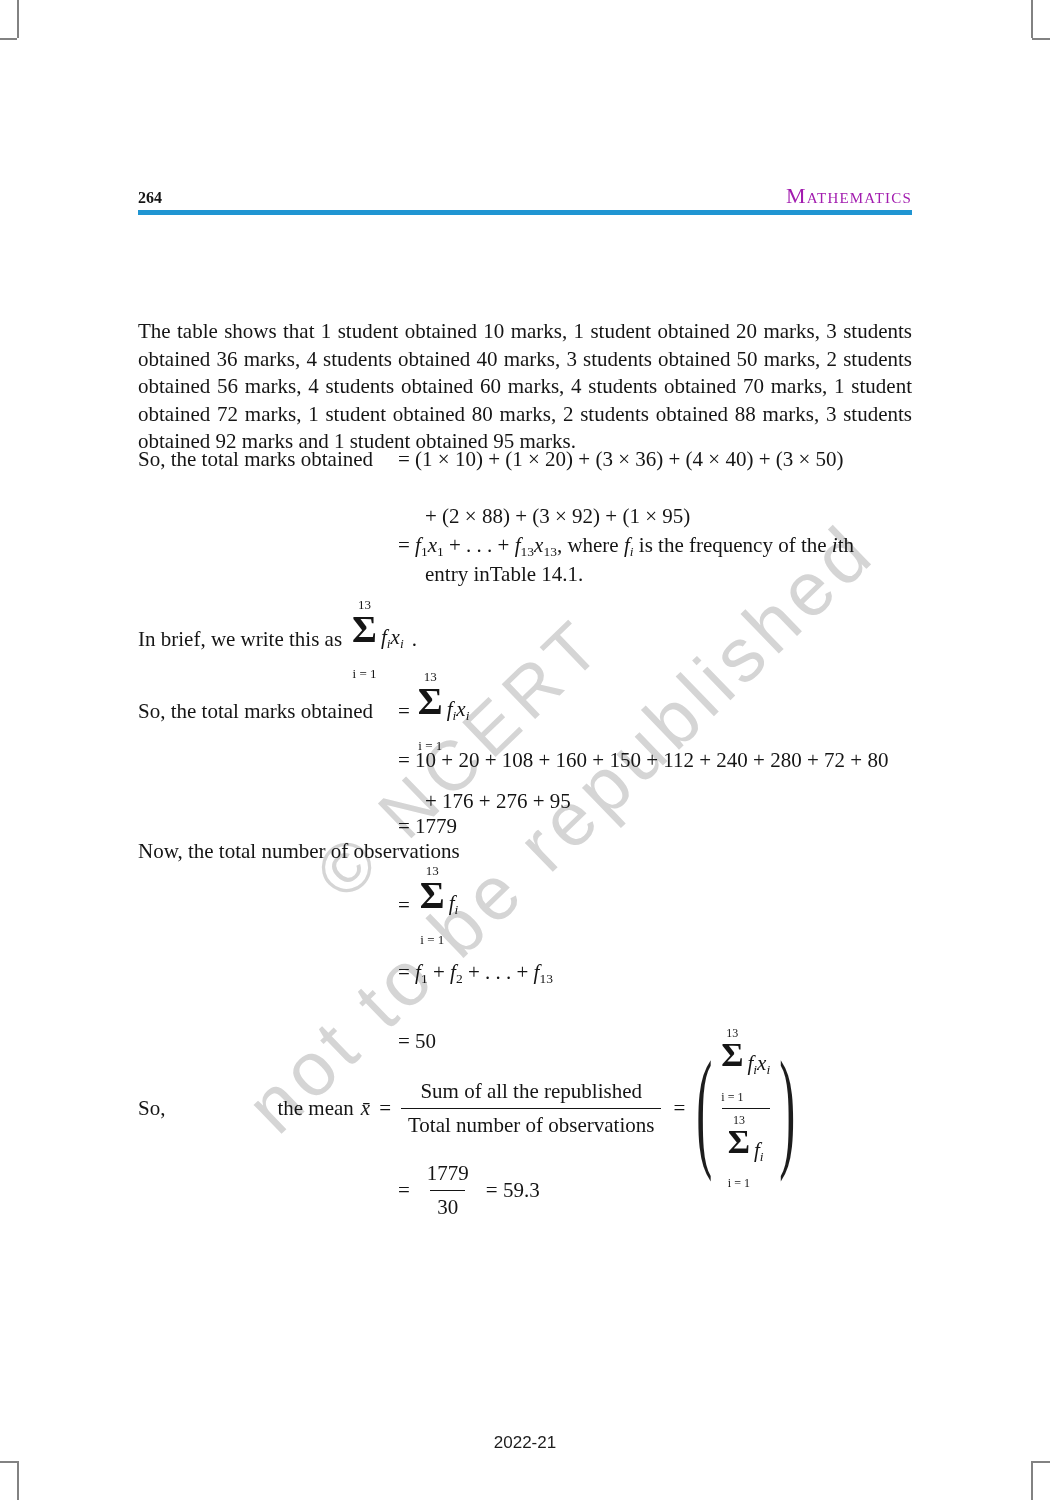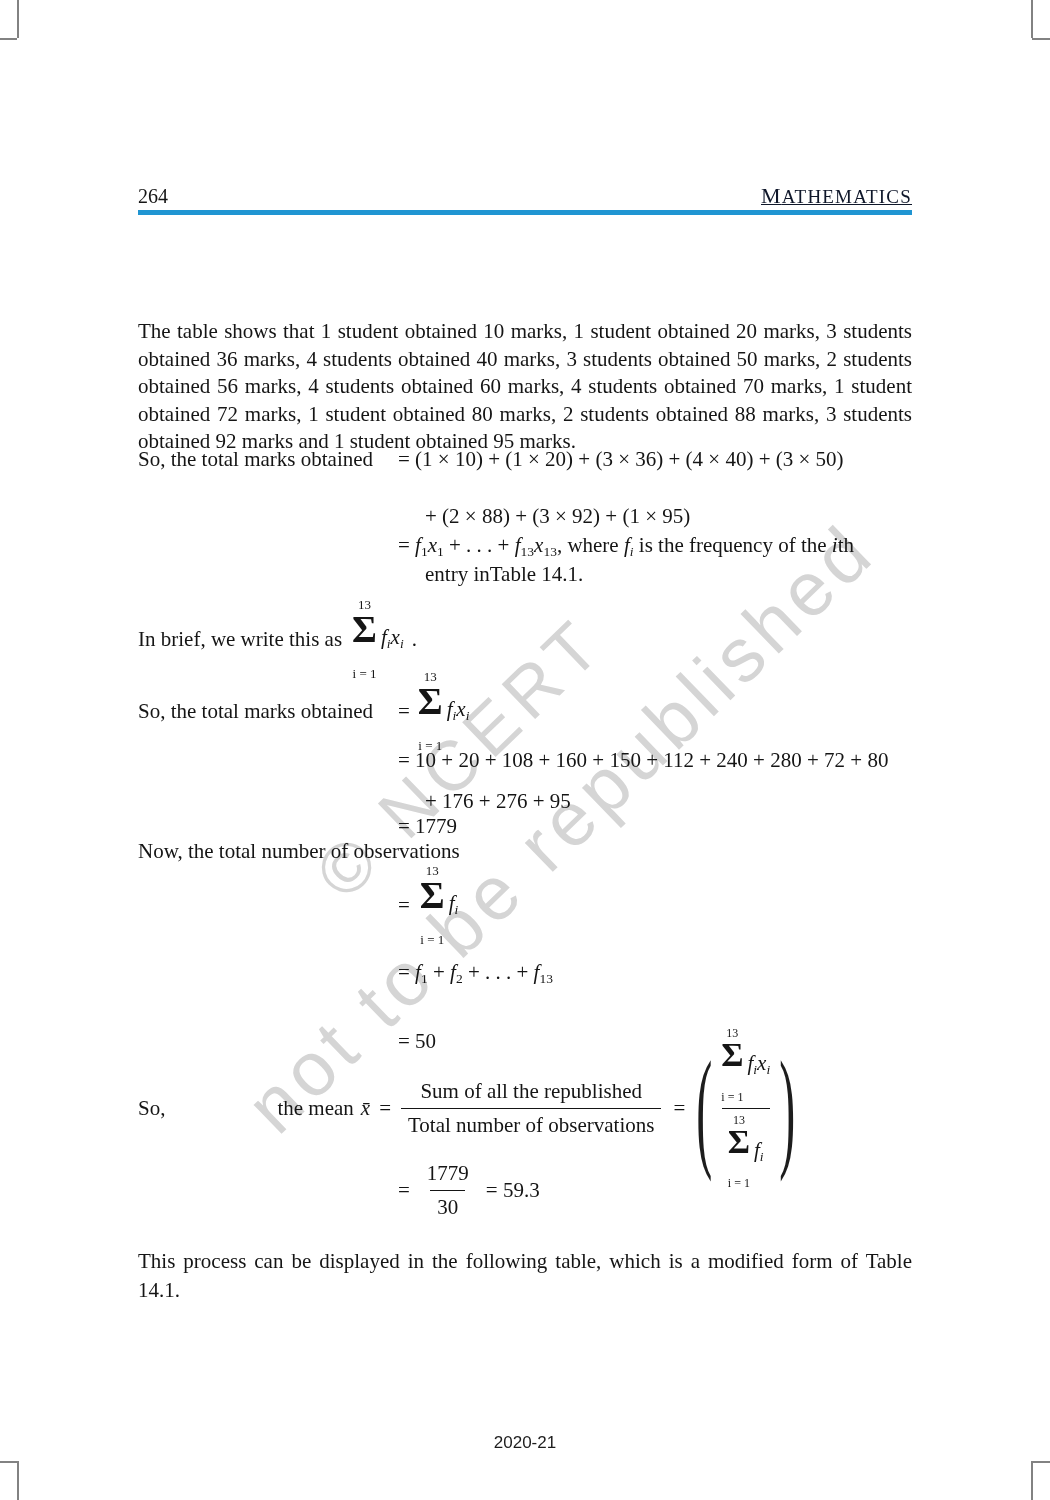--- a/index.html
+++ b/index.html
@@ -13,22 +13,22 @@
   .wm1{left:460px;top:758px;font-size:70px;letter-spacing:8px;
        transform:translate(-50%,-50%) rotate(-44deg);}
   .wm2{left:560px;top:828px;font-size:76px;letter-spacing:6px;
        transform:translate(-50%,-50%) rotate(-44deg);}
   
   .content{position:absolute;left:138px;top:0;width:774px;height:1500px;z-index:1;font-size:21px;}
   .abs{position:absolute;}
   .nw{white-space:nowrap;text-align:right;}
   
   .hdr{top:183px;left:0;width:774px;display:flex;justify-content:space-between;align-items:baseline;}
-  .pnum{font-size:20px;}
-  .subj{font-size:19px;letter-spacing:1.2px;color:#0f172a;display:block;text-decoration:underline;}
+  .pnum{font-size:16px;font-weight:bold;}
+  .subj{font-size:15px;letter-spacing:1.2px;color:#a21caf;display:block;}
   .subj::first-letter{font-size:22px;}
   .rule{top:210px;left:0;width:774px;height:5px;background:#2095d2;}
   
   .p1{top:236px;width:774px;text-align:justify;text-indent:34px;line-height:28.5px;}
   .p2{top:297px;width:774px;text-align:justify;line-height:27.6px;}
   .p3{top:1226px;width:774px;text-align:justify;line-height:28.5px;}
   
   .eqa{top:447px;left:0;width:774px;height:86px;}
   .eqa .lbl{position:absolute;left:0;top:0;}
   .eqa .l1{position:absolute;left:260px;top:0;}
@@ -207,18 +207,17 @@
 
     <div class="abs resrow">
       <span>=</span>
       <span class="frac">
         <span class="fn">1779</span>
         <span class="fd">30</span>
       </span>
       <span class="tail nw">= 59.3</span>
     </div>
 
-    <p class="abs p3">This process can be displayed in the following table, which is a modified form of Table 14.1.</p>
-
-    <div class="abs footer">2020-21</div>
+
+    <div class="abs footer">2022-21</div>
 
   </div>
 </div>
 
 </body></html>

